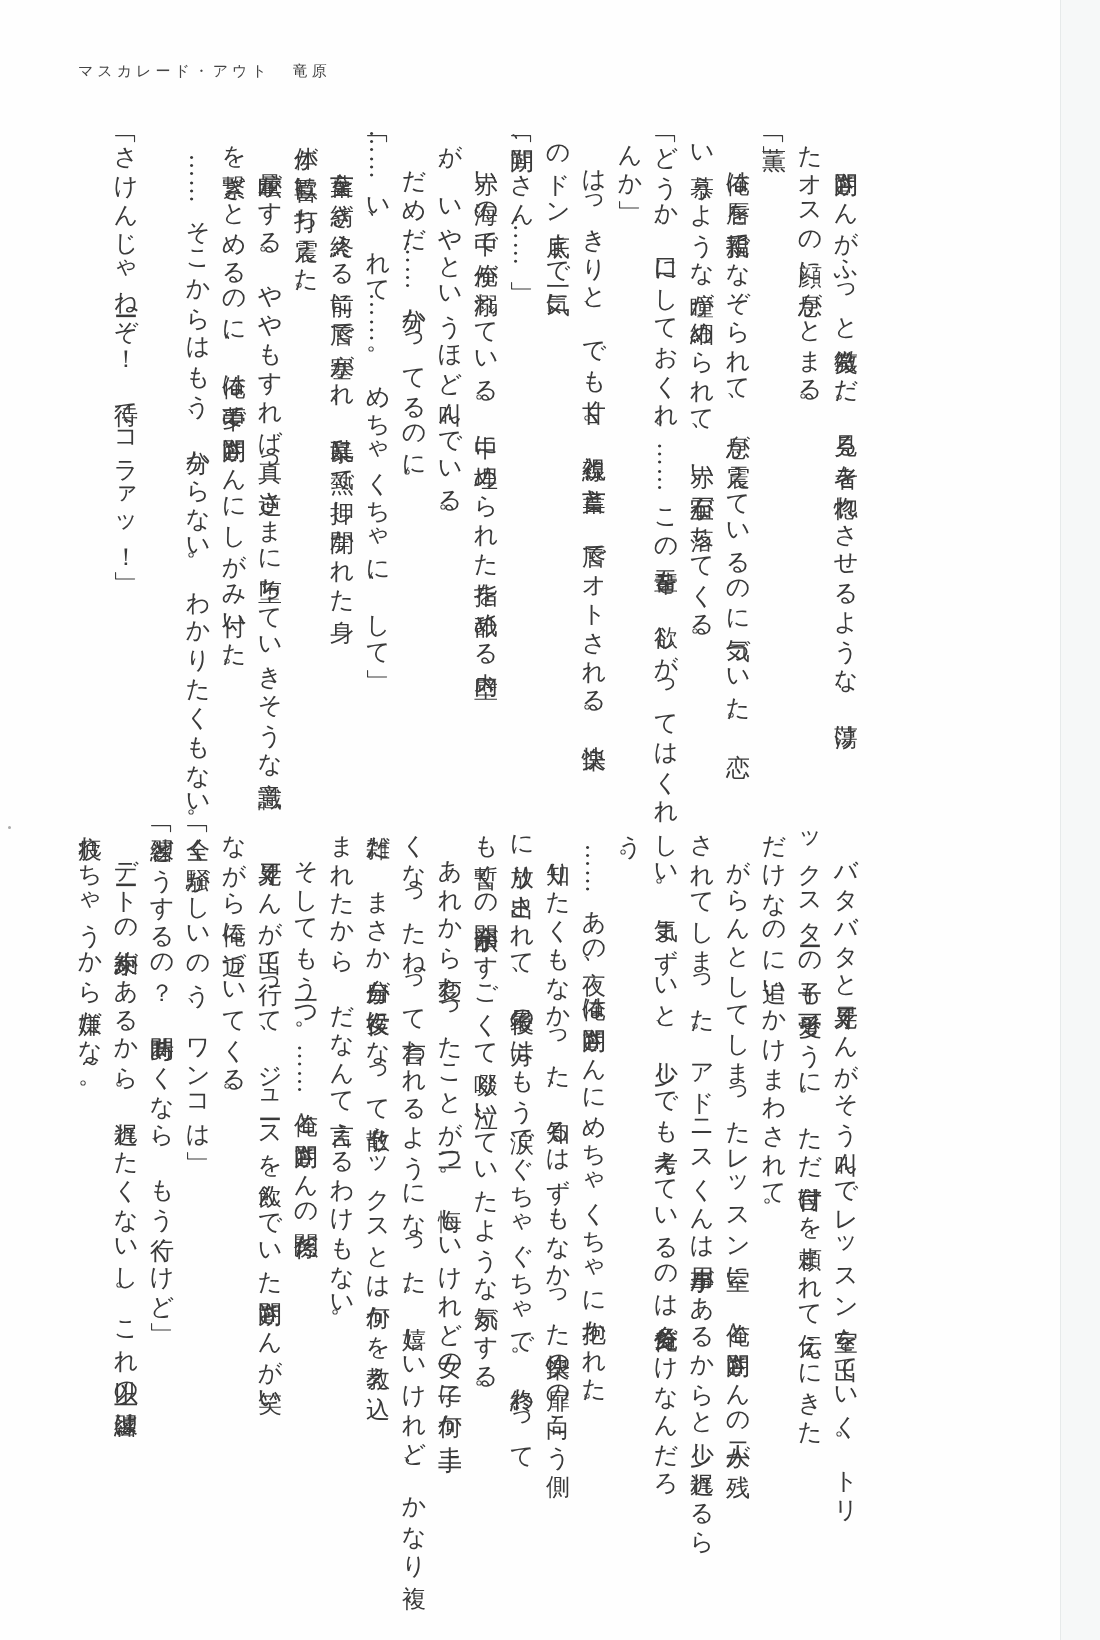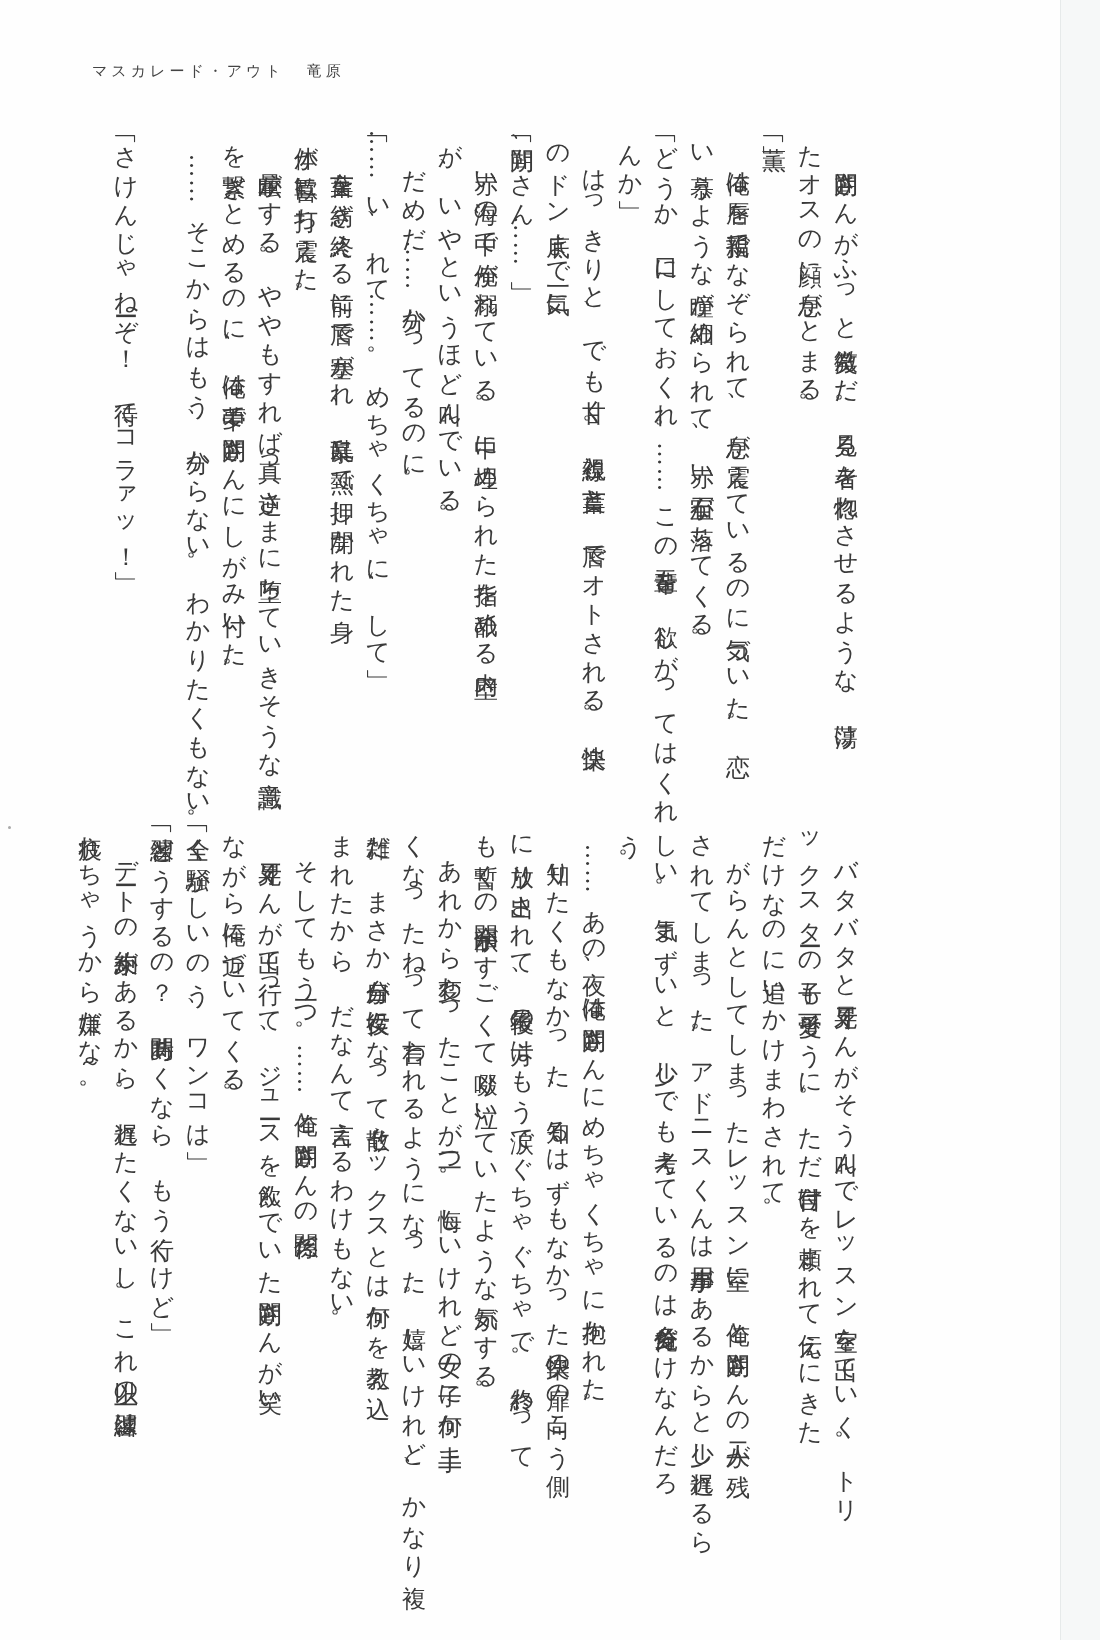--- a/index.html
+++ b/index.html
@@ -1,20 +1,20 @@
 <!DOCTYPE html>
 <html><head>
 <meta charset="utf-8">
 <style>
   html, body { margin:0; padding:0; background:#ffffff; }
   body { width:1100px; height:1640px; position:relative; overflow:hidden;
          font-family:"DejaVu Serif","Liberation Serif",serif; color:#333; }
   .page { position:absolute; left:0; top:0; width:1060px; height:1640px; background:#fefefe; }
   .edge { position:absolute; left:1060px; top:0; width:40px; height:1640px; background:#f6f8f8; border-left:1px solid #e6eaea; }
-  .header { position:absolute; left:92px; top:62px; font-size:15px; letter-spacing:4px; color:#444; white-space:nowrap; }
+  .header { position:absolute; left:78px; top:62px; font-size:15px; letter-spacing:4px; color:#444; white-space:nowrap; }
   .header .author { margin-left:22px; }
   .block { position:absolute; writing-mode:vertical-rl; font-size:24px; line-height:36px; letter-spacing:1.5px; color:#3a3a3a; }
   .block-top { right:196px; top:128px; height:600px; }
   .block-bottom { right:196px; top:818px; height:680px; }
   .line { display:block; white-space:nowrap; }
   .gap { display:block; width:36px; }
   .speck { position:absolute; left:8px; top:826px; width:3px; height:3px; background:#aaa; border-radius:50%; }
 </style>
 </head>
 <body>

